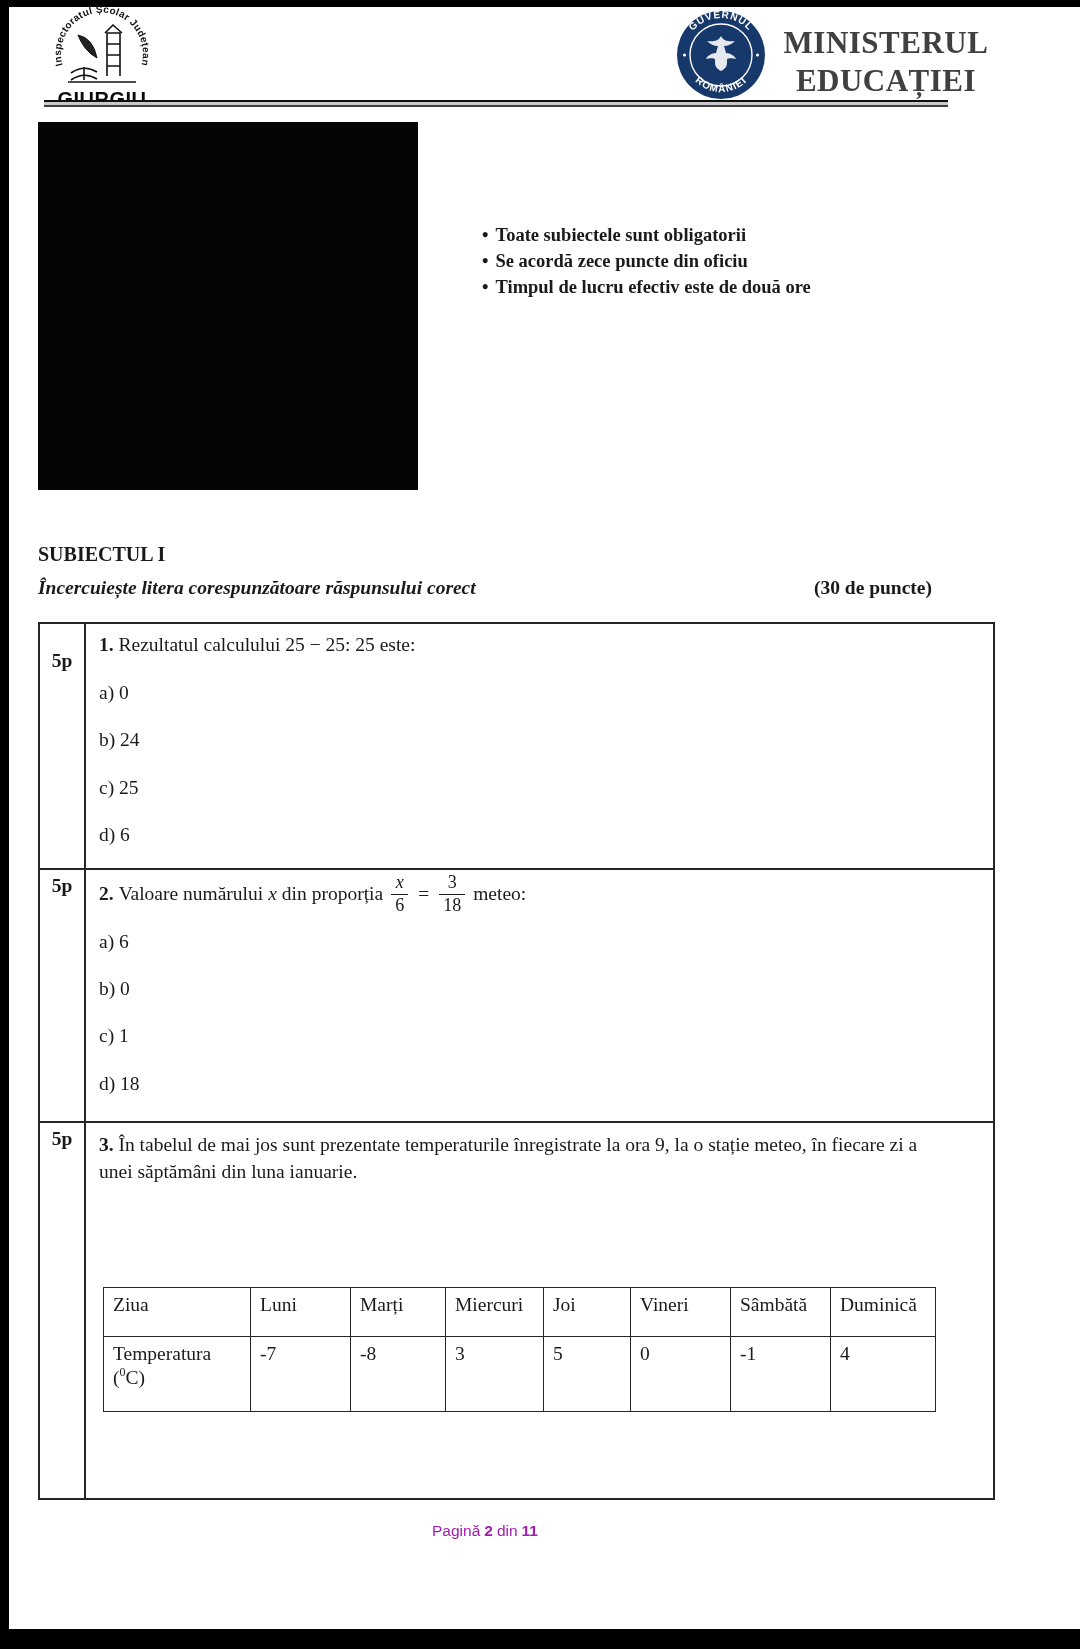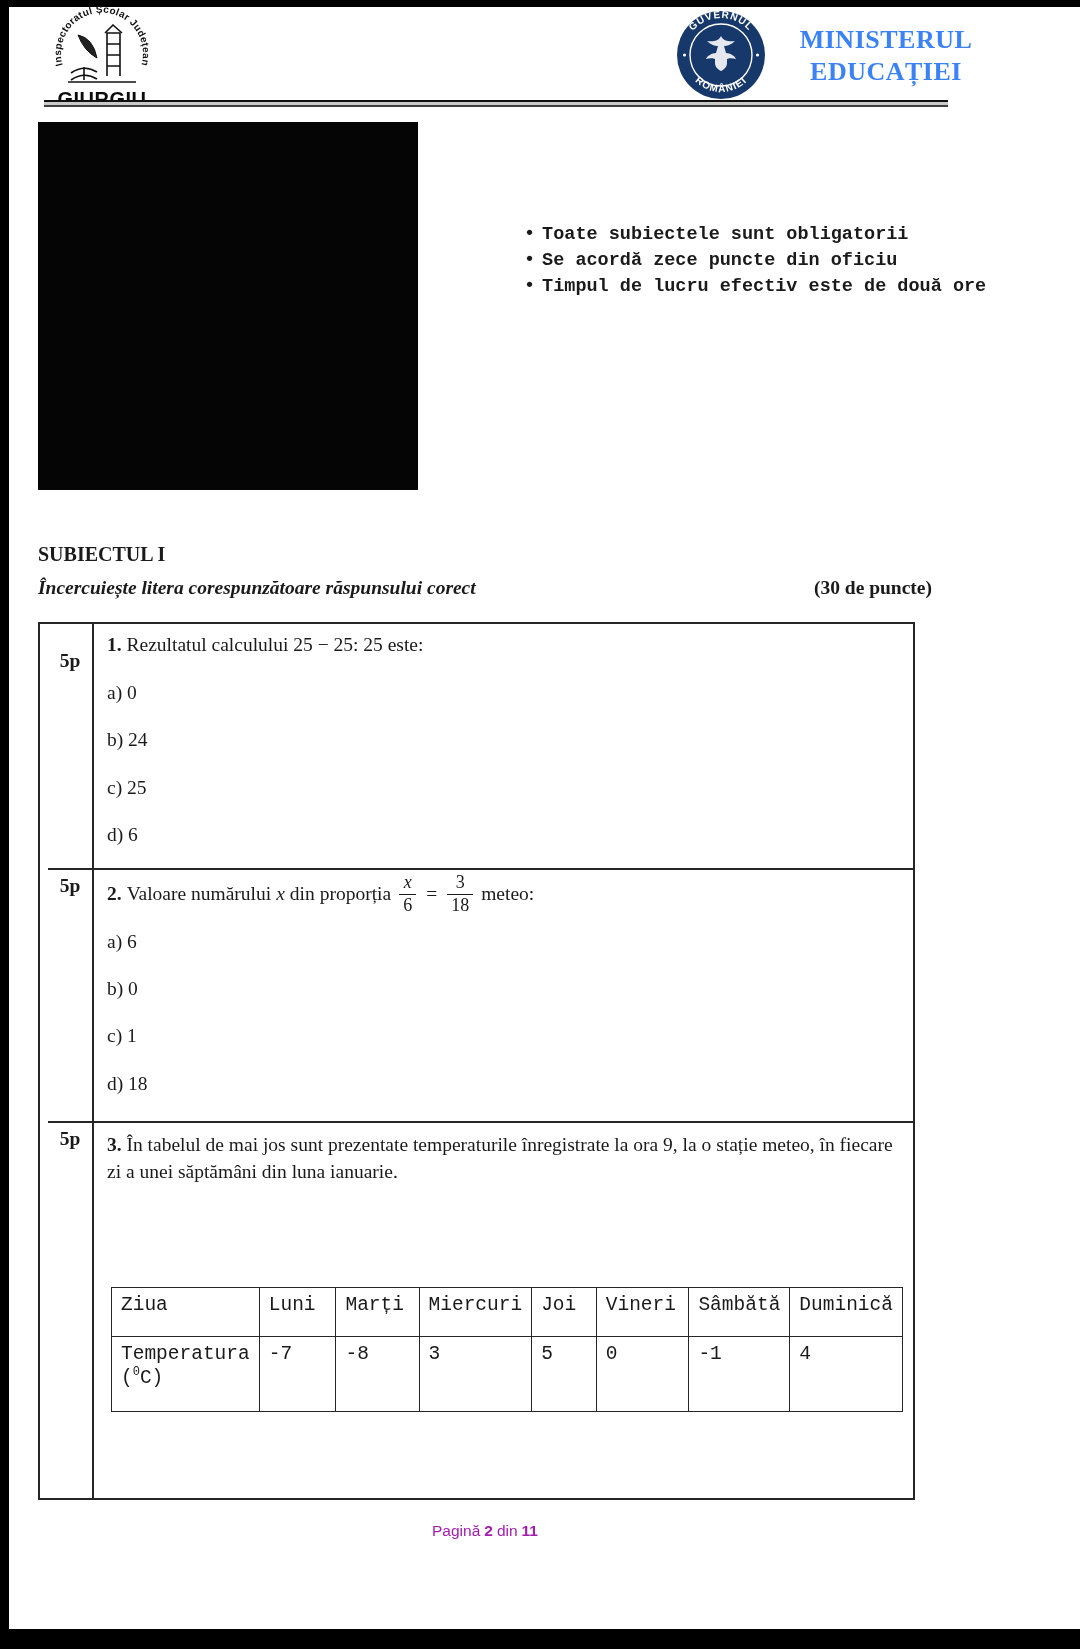--- a/index.html
+++ b/index.html
@@ -10,66 +10,65 @@
   
   .bar-top{position:absolute;top:0;left:0;width:1080px;height:7px;background:#000;}
   .bar-left{position:absolute;top:0;left:0;width:9px;height:1649px;background:#000;}
   .bar-bottom{position:absolute;bottom:0;left:0;width:1080px;height:20px;background:#000;}
 
   
   .giurgiu-seal{position:absolute;left:26px;top:6px;}
   .gov-seal{position:absolute;left:676px;top:10px;}
   .ministry-name{
     position:absolute;left:768px;top:24px;width:236px;text-align:center;
-    color:#3b82f6;font-weight:bold;font-size:26px;line-height:1.24;letter-spacing:.5px;
+    color:#404040;font-weight:bold;font-size:31px;line-height:1.24;letter-spacing:.5px;
   }
   .header-rule{
     position:absolute;left:44px;top:100px;width:904px;height:3px;
     background:#c9c9c9;border-top:2px solid #101010;border-bottom:2px solid #3e3e3e;
   }
 
   
   .redacted{position:absolute;left:38px;top:122px;width:380px;height:368px;background:#050505;}
 
   
-  .instructions{position:absolute;left:524px;top:222px;font-weight:bold;font-size:18.5px;line-height:26px;font-family:Liberation Mono, monospace;}
+  .instructions{position:absolute;left:482px;top:222px;font-weight:bold;font-size:18.5px;line-height:26px;}
   .bullet-row .bullet{margin-right:7px;}
 
   
   .section-title{position:absolute;left:38px;top:543px;font-weight:bold;font-size:20px;}
   .section-sub{position:absolute;left:38px;top:577px;width:894px;display:flex;justify-content:space-between;font-size:19.5px;font-weight:bold;}
   .section-sub .subtitle{font-style:italic;}
 
   
   .main-box{
-    position:absolute;left:38px;top:622px;width:877px;height:878px;box-sizing:border-box;
+    position:absolute;left:38px;top:622px;width:957px;height:878px;box-sizing:border-box;
     border:2.5px solid #262626;display:grid;grid-template-columns:46px 1fr;grid-template-rows:246px 253px auto;
     font-size:19.5px;
-    padding-left:8px;
   }
   .pts{border-right:2px solid #262626;font-weight:bold;text-align:center;}
   .pts.pad-big{padding-top:26px;}
   .pts.pad-sm{padding-top:5px;}
   .row-sep{border-bottom:2px solid #262626;}
   .content{padding:0 10px 0 13px;}
   .qnum{font-weight:bold;}
   .q-first{padding-top:10px;}
   .q2-first{padding-top:3px;}
   .q3-first{padding-top:8px;line-height:27px;max-width:850px;}
   .opt{margin-top:26px;line-height:1.1;}
   .opt-tight{margin-top:15px;line-height:1.1;}
   .mvar{font-style:italic;}
   .q2-line{display:flex;align-items:center;flex-wrap:wrap;gap:5px;}
   .frac{display:inline-flex;flex-direction:column;align-items:center;font-size:18px;line-height:1.1;margin:0 3px;}
   .frac .den{border-top:1.7px solid #1a1a1a;padding:1px 4px 0;}
   .frac .num{padding:0 4px 1px;}
   .eq{padding:0 2px;}
 
   
-  .temp-table{border-collapse:collapse;margin:102px 0 0 4px;font-family:Liberation Mono, monospace;}
+  .temp-table{border-collapse:collapse;margin:102px 0 0 4px;}
   .temp-table td{border:1.7px solid #262626;vertical-align:top;padding:6px 9px;font-size:19.5px;}
   .temp-table tr.hdr td{height:36px;}
   .temp-table tr.vals td{height:62px;}
   .unit-line sup{font-size:12px;}
 
   
   .footer{
     position:absolute;left:38px;top:1522px;width:894px;display:flex;justify-content:center;gap:4px;
     font-family:"Liberation Sans", sans-serif;font-size:15.5px;color:#a21caf;
   }

